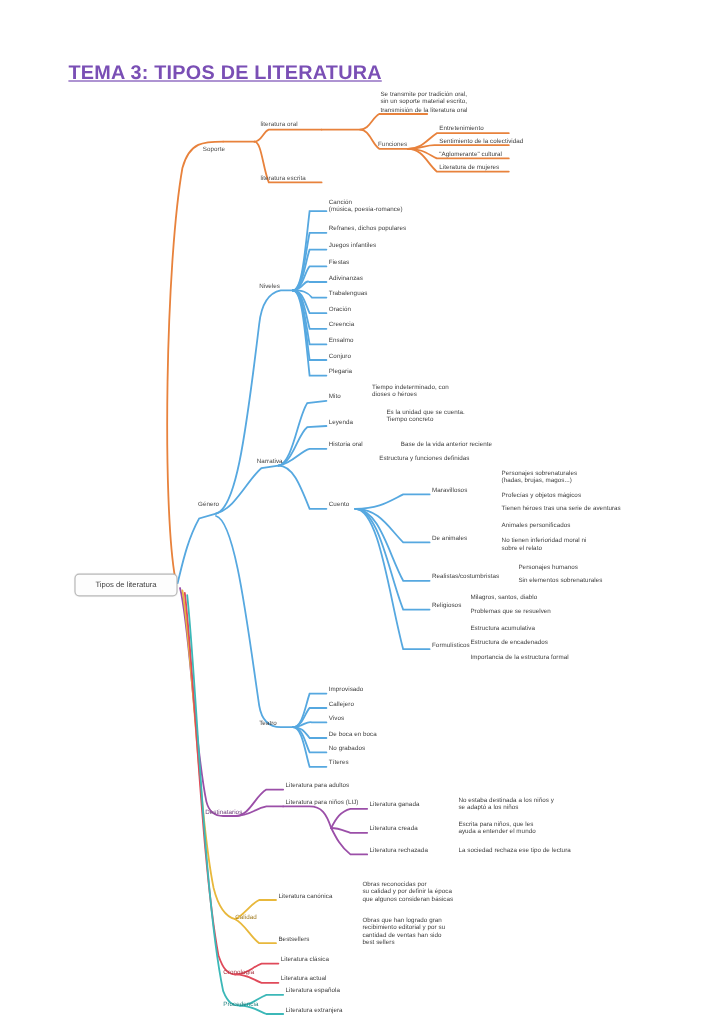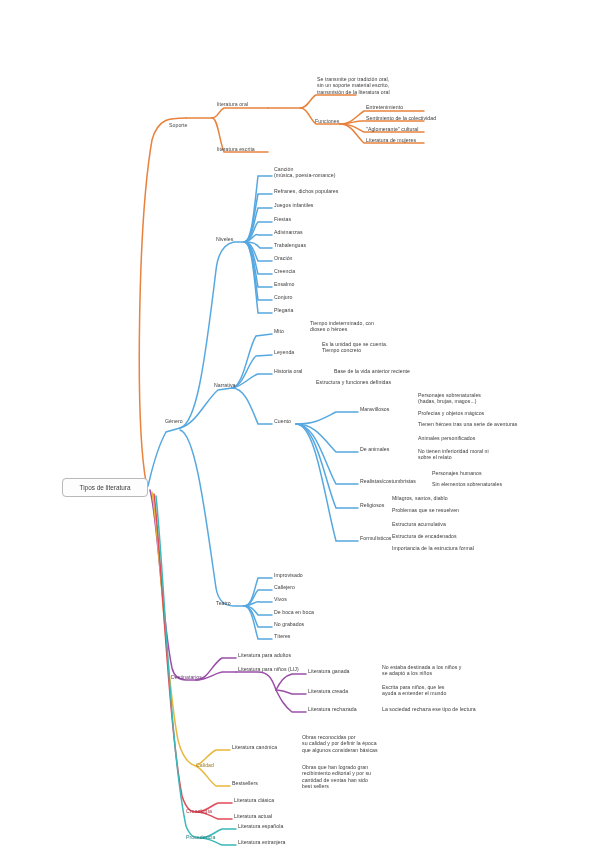--- a/index.html
+++ b/index.html
@@ -135,20 +135,21 @@
       </g>
 
       <g stroke="#3cb8b8">
         <path d="M156 496 C 164 570, 170 750, 186 826 C 190 836, 194 838, 200 838"></path>
         <path d="M200 838 C 210 838, 214 832, 222 829 L 236 829"></path>
         <path d="M200 838 C 210 838, 214 842, 222 845 L 236 845"></path>
       </g>
     </g>
   </svg>
 
+  <div class="title">TEMA 3: TIPOS DE LITERATURA</div>
 
   <div class="root">Tipos de literatura</div>
 
   <div class="node lbl-or" style="left:169px;top:122px;">Soporte</div>
   <div class="node lbl-or" style="left:217px;top:101px;">literatura oral</div>
   <div class="node lbl-or" style="left:217px;top:146px;">literatura escrita</div>
   <div class="node" style="left:317px;top:76px;">Se transmite por tradición oral,
 sin un soporte material escrito,
 transmisión de la literatura oral</div>
   <div class="node lbl-or" style="left:315px;top:118px;">Funciones</div>

